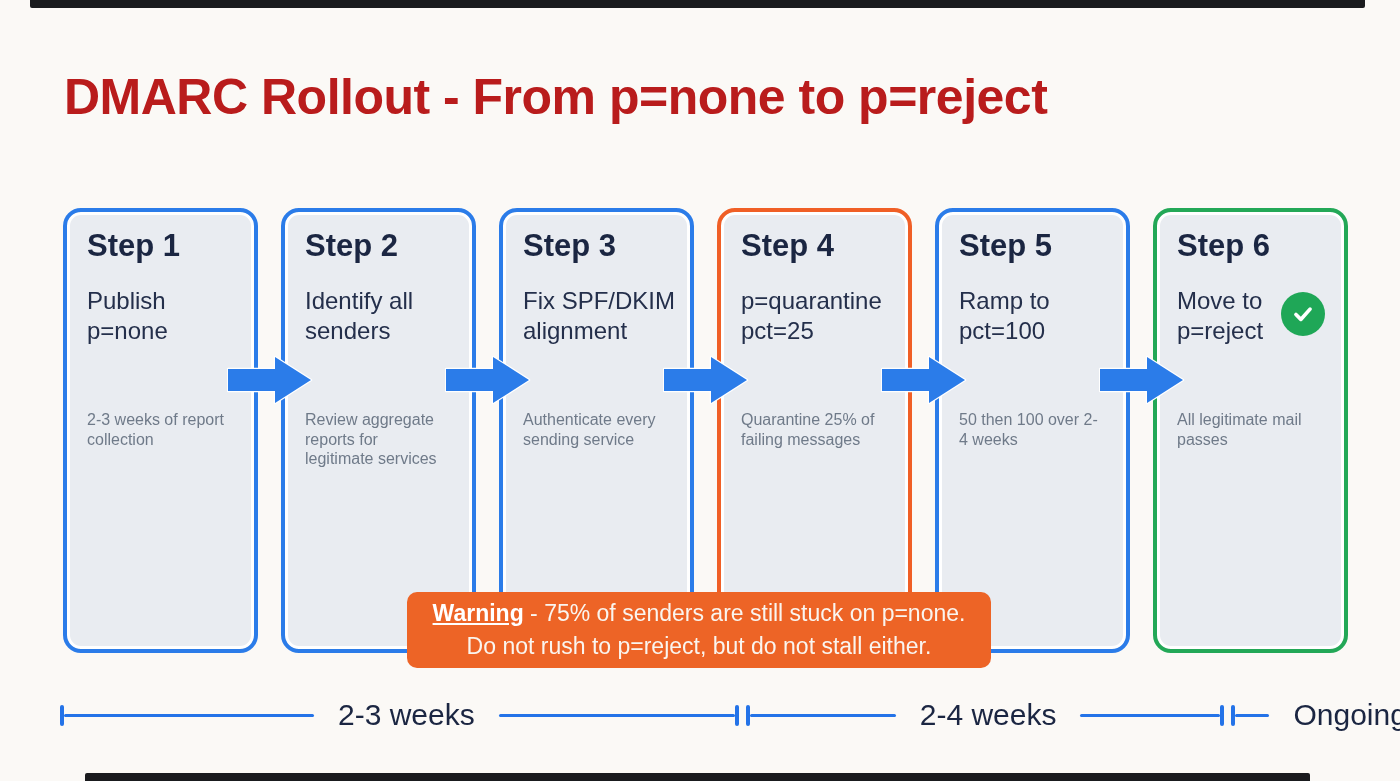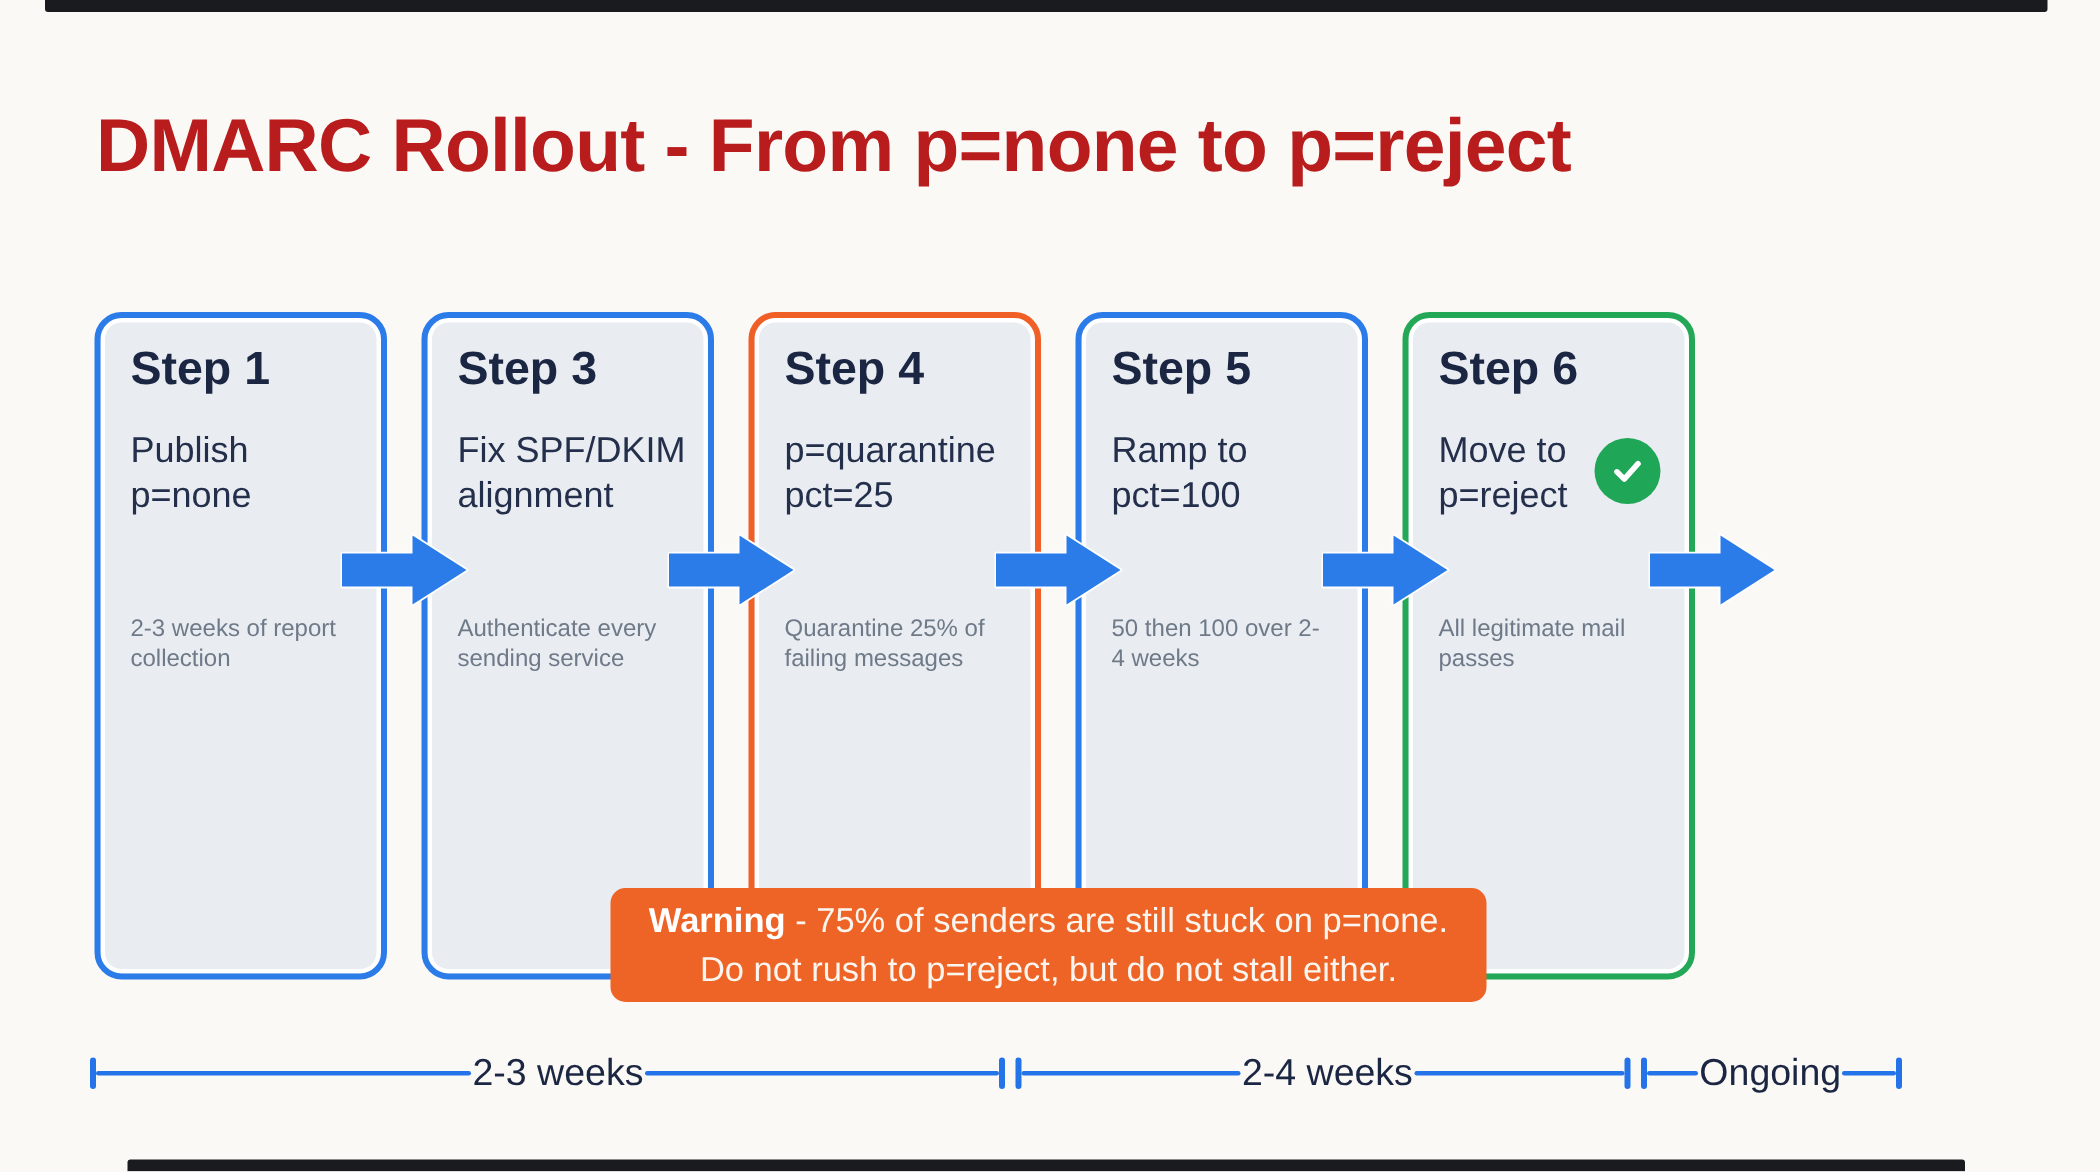--- a/index.html
+++ b/index.html
@@ -52,52 +52,57 @@
 
   .arrow { position:absolute; top:355px; width:86px; height:50px; }
 
   .warning {
     position:absolute; left:407px; top:592px; width:584px; height:76px;
     background:#ed6426; border-radius:10px;
     color:#faf5ef; font-size:23px; line-height:1.42;
     display:flex; flex-direction:column; justify-content:center;
     text-align:center;
   }
-  .warning b { font-weight:bold; color:#ffffff; }
+  .warning b { font-weight:bold; color:#ffffff;text-decoration:underline; }
   .warning span { white-space:pre-wrap; }
 
   .timeline {
     position:absolute; left:60px; top:703px; width:1290px; height:24px;
     display:flex; align-items:center;
   }
   .tick { width:4px; height:21px; background:#2473e8; border-radius:2px; flex:none; }
   .tick + .tick { margin-left:7px; }
   .tl-line { height:3px; background:#2473e8; border-radius:2px; flex:none; }
   .tl-label {
-    font-size:25px; color:#1b2642; margin:0 1px;
+    font-size:30px; color:#1b2642; margin:0 24px;
     white-space:nowrap; flex:none;
   }
 </style>
 </head>
 <body>
 
 <div class="stage">
 
   <div class="bar bar-top"></div>
 
   <h1 class="title">DMARC Rollout - From p=none to p=reject</h1>
 
   <div class="cards">
 
     <div class="card">
       <div class="step-label">Step 1</div>
       <div class="step-subtitle">Publish p=none</div>
       <div class="step-desc">2-3 weeks of report collection</div>
     </div>
 
+    <div class="card">
+      <div class="step-label">Step 2</div>
+      <div class="step-subtitle">Identify all senders</div>
+      <div class="step-desc">Review aggregate reports for legitimate services</div>
+    </div>
 
     <div class="card">
       <div class="step-label">Step 3</div>
       <div class="step-subtitle">Fix SPF/DKIM alignment</div>
       <div class="step-desc">Authenticate every sending service</div>
     </div>
 
     <div class="card card--orange">
       <div class="step-label">Step 4</div>
       <div class="step-subtitle">p=quarantine pct=25</div>

